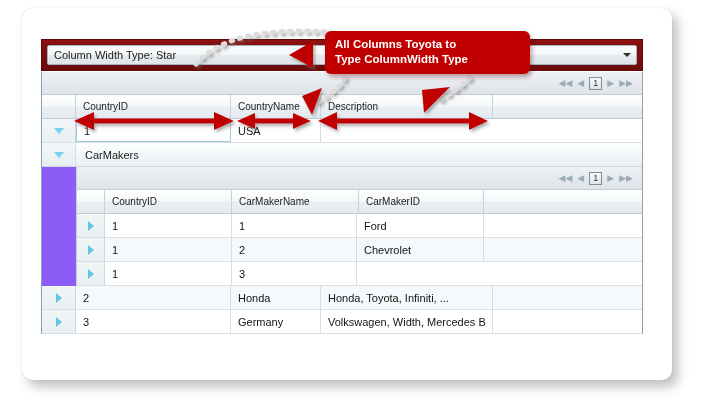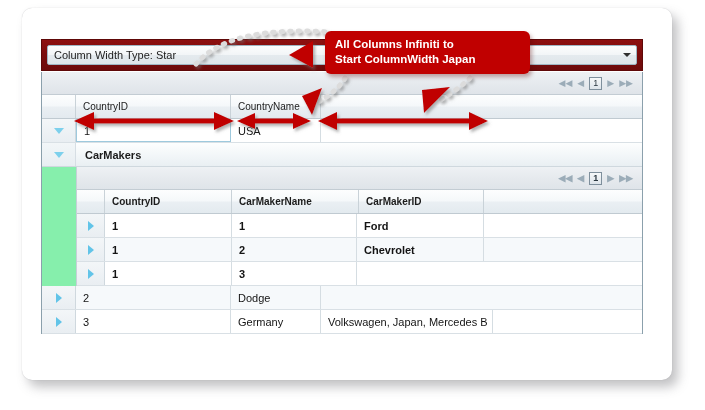--- a/index.html
+++ b/index.html
@@ -171,22 +171,21 @@
   }
   .tri-right {
     width: 0; height: 0;
     border-top: 5px solid transparent;
     border-bottom: 5px solid transparent;
     border-left: 6px solid #62c4e8;
   }
 
   
   .detail-wrap {
-    background: #86efac;
-    font-weight: bold;
+    background: #8b5cf6;
   }
   .detail-header {
     display: flex;
     align-items: center;
     height: 24px;
     background: linear-gradient(to bottom,#fdfefe 0%,#f3f7f9 50%,#e9eff3 100%);
     border-bottom: 1px solid #cfd8de;
     box-sizing: border-box;
   }
   .detail-header .dh-ind {
@@ -249,20 +248,21 @@
         <span class="pg-num">1</span>
         <span class="pg-btn">▶</span>
         <span class="pg-btn">▶▶</span>
       </div>
     </div>
 
     <div class="hdr-row">
       <div class="hdr-cell indicator" style="width:34px"></div>
       <div class="hdr-cell" style="width:155px">CountryID</div>
       <div class="hdr-cell" style="width:90px">CountryName</div>
+      <div class="hdr-cell" style="width:172px">Description</div>
       <div class="hdr-cell last" style="flex:1 1 auto"></div>
     </div>
 
     <div class="row white">
       <div class="cell indicator" style="width:34px">
         <span class="tri-down"></span>
       </div>
       <div class="cell selected" style="width:155px">1</div>
       <div class="cell" style="width:90px">USA</div>
       <div class="cell last" style="flex:1 1 auto"></div>
@@ -327,31 +327,32 @@
         </div>
 
       </div>
     </div>
 
     <div class="row alt">
       <div class="cell indicator" style="width:34px">
         <span class="tri-right"></span>
       </div>
       <div class="cell" style="width:155px">2</div>
-      <div class="cell" style="width:90px">Dodge</div>
+      <div class="cell" style="width:90px">Honda</div>
+      <div class="cell" style="width:172px">Honda, Toyota, Infiniti, ...</div>
       <div class="cell last" style="flex:1 1 auto"></div>
     </div>
 
     <div class="row white">
       <div class="cell indicator" style="width:34px">
         <span class="tri-right"></span>
       </div>
       <div class="cell" style="width:155px">3</div>
       <div class="cell" style="width:90px">Germany</div>
-      <div class="cell" style="width:172px">Volkswagen, Japan, Mercedes B</div>
+      <div class="cell" style="width:172px">Volkswagen, Width, Mercedes B</div>
       <div class="cell last" style="flex:1 1 auto"></div>
     </div>
 
   </div>
 
   <svg class="annot" viewBox="0 0 705 410" xmlns="http://www.w3.org/2000/svg">
     <defs>
       <filter id="ashadow" x="-40%" y="-40%" width="200%" height="200%">
         <feDropShadow dx="2" dy="2.5" stdDeviation="1.6" flood-color="#6e6e6e" flood-opacity="0.55"></feDropShadow>
       </filter>
@@ -380,17 +381,17 @@
     </g>
 
     <g filter="url(#ashadow)">
       <line x1="330" y1="121" x2="476" y2="121" stroke="#c00000" stroke-width="5"></line>
       <polygon points="318,121 337,112 337,130" fill="#c00000"></polygon>
       <polygon points="488,121 469,112 469,130" fill="#c00000"></polygon>
     </g>
   </svg>
 
   <div class="callout">
-    <div>All Columns Infiniti to</div>
-    <div>Start ColumnWidth Japan</div>
+    <div>All Columns Toyota to</div>
+    <div>Type ColumnWidth Type</div>
   </div>
 
 </div>
 
 </body></html>

